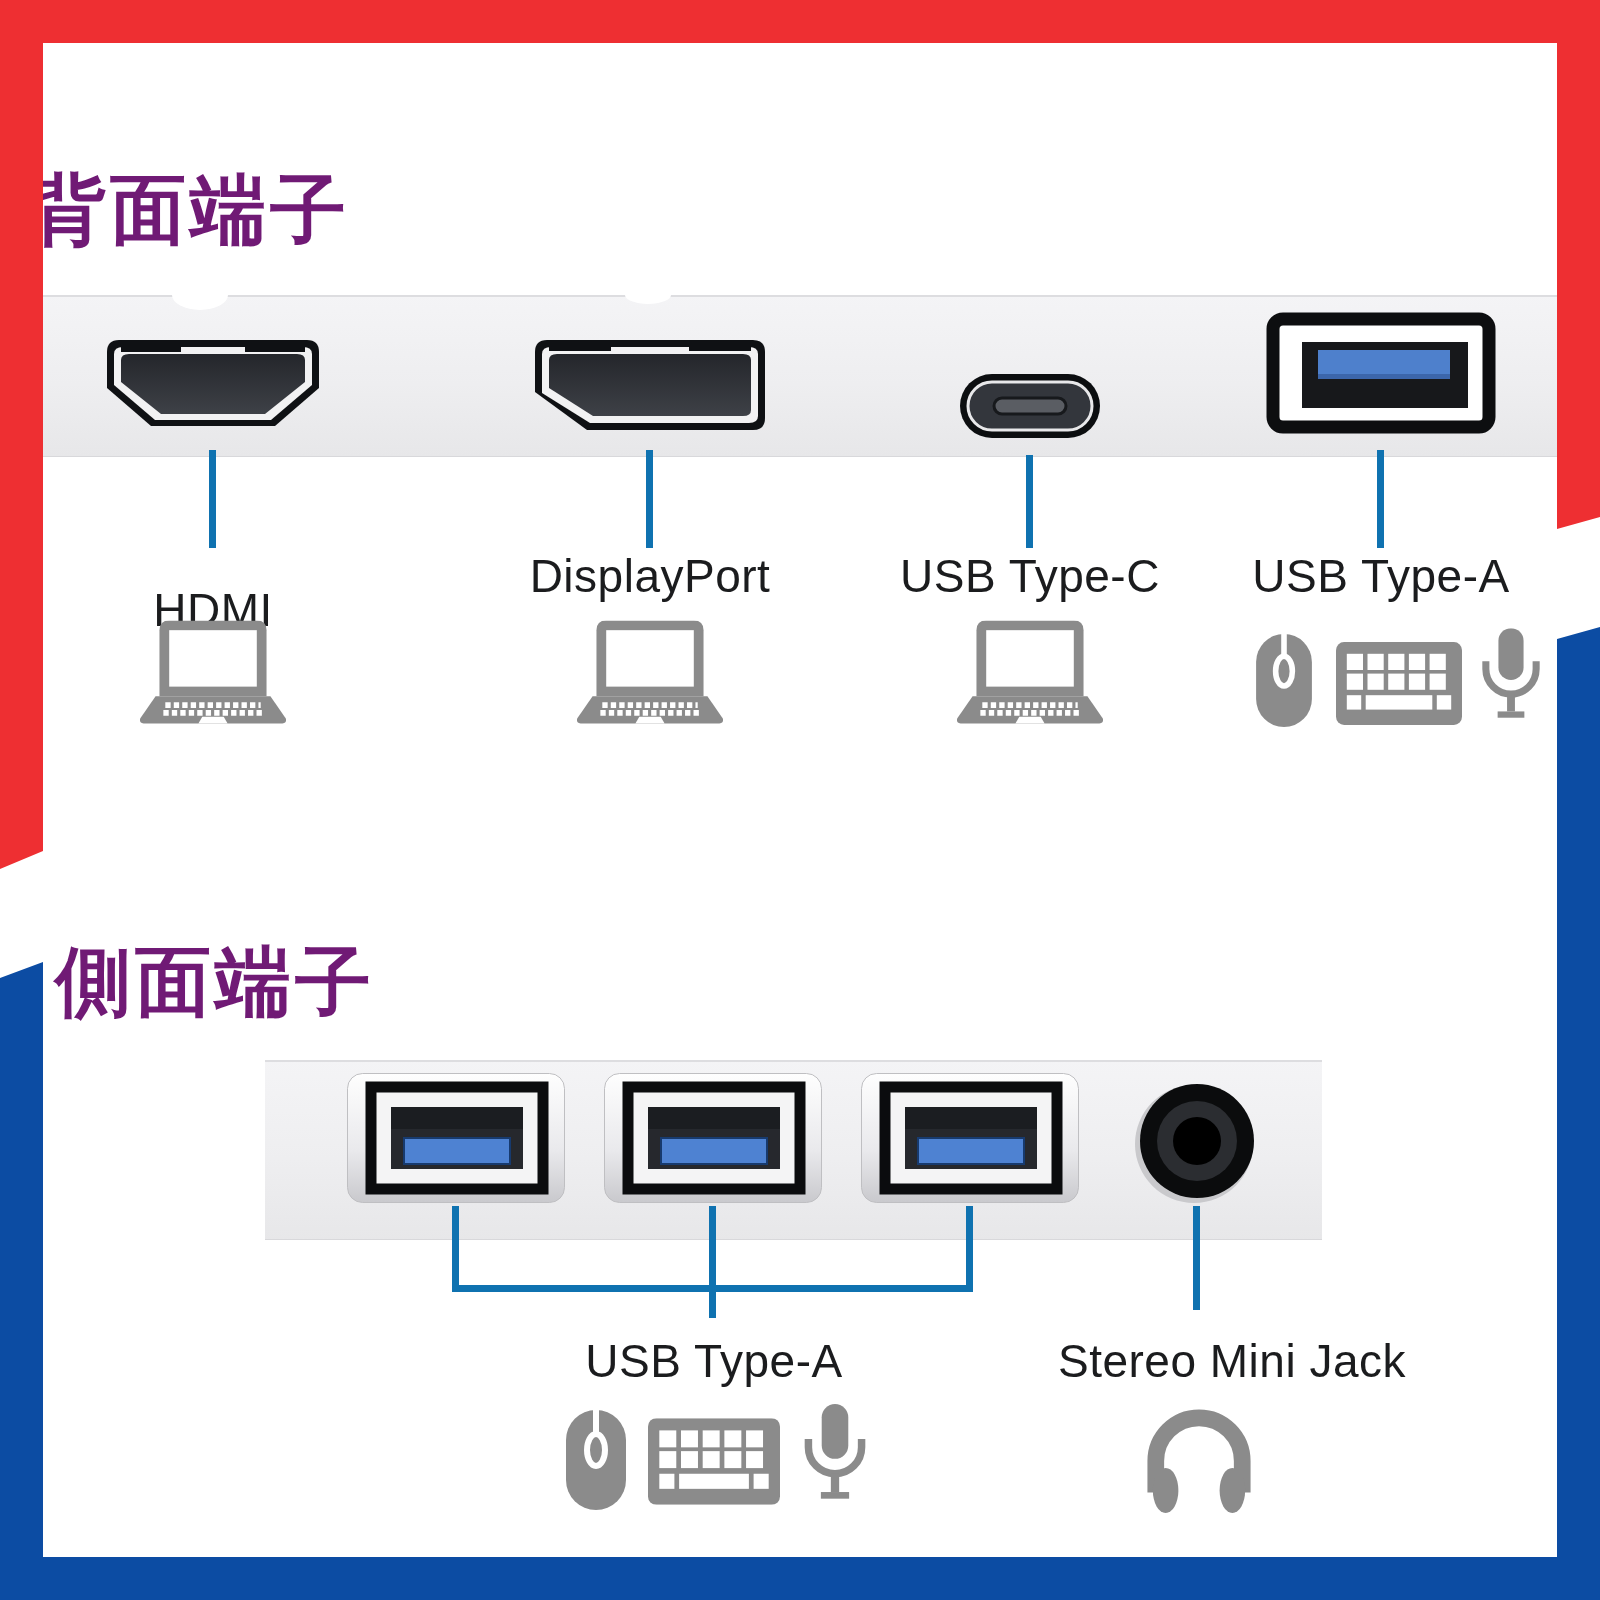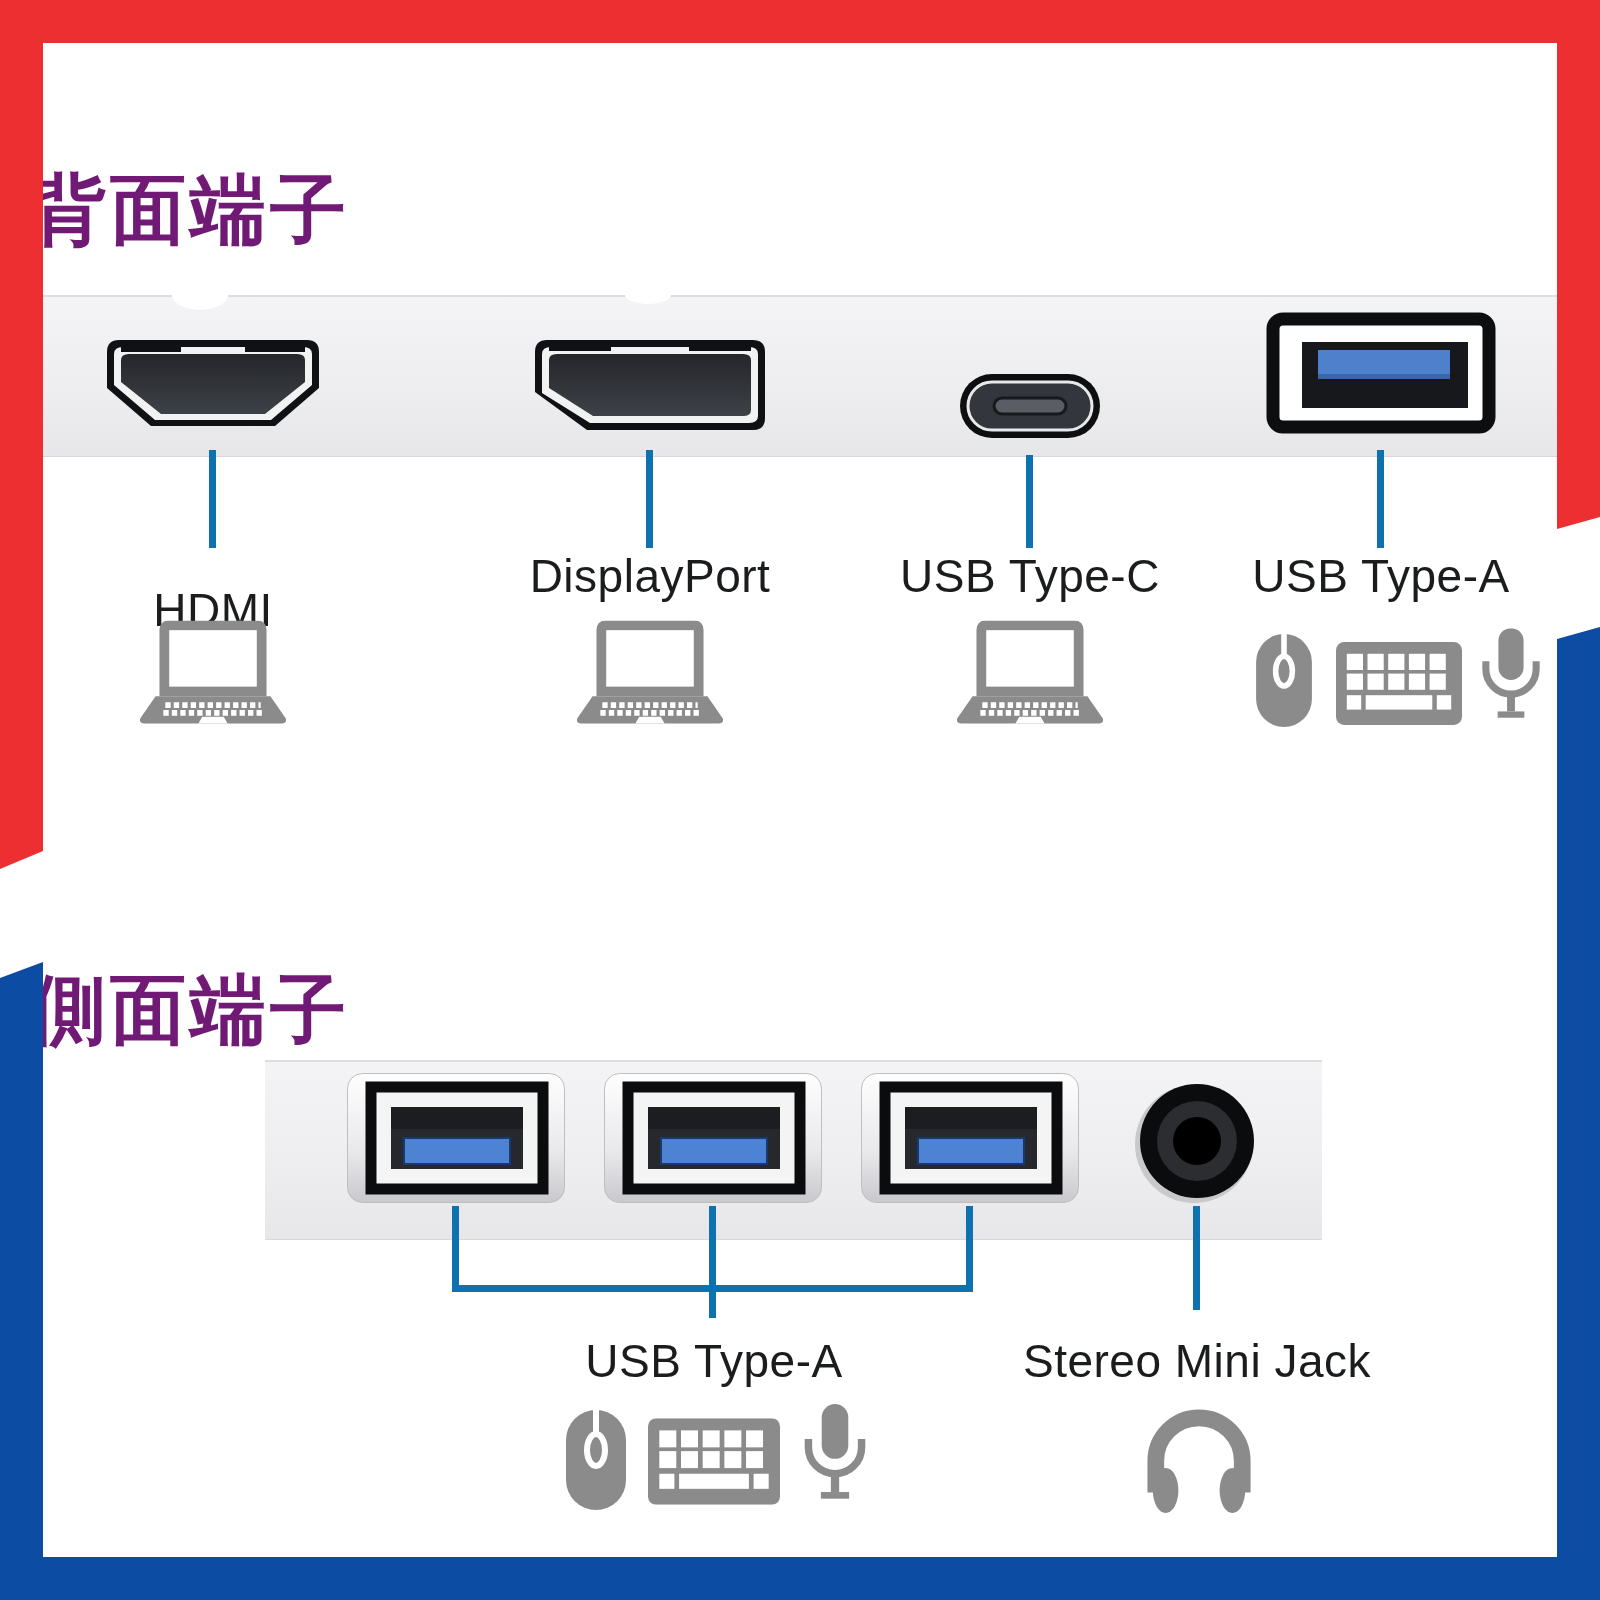--- a/index.html
+++ b/index.html
@@ -152,21 +152,21 @@
   <svg class="dev-icon" style="left:1256px;top:634px;" width="56" height="93" viewBox="0 0 60 100">
       <use href="#sym-mouse"></use>
     </svg>
   <svg class="dev-icon" style="left:1336px;top:642px;" width="126" height="83" viewBox="0 0 140 92">
       <use href="#sym-keyboard"></use>
     </svg>
   <svg class="dev-icon" style="left:1478px;top:628px;" width="66" height="93" viewBox="0 0 84 118">
       <use href="#sym-mic"></use>
     </svg>
 
-  <div class="section-title" style="top:960px;">側面端子</div>
+  <div class="section-title" style="top:932px;margin-left:25px;">側面端子</div>
 
   <div class="panel" style="left:265px;top:1060px;width:1057px;height:180px;"></div>
 
   <svg class="port" style="left:346px;top:1072px;" width="220" height="132" viewBox="0 0 220 132">
       <use href="#sym-side-usb"></use>
     </svg>
   <svg class="port" style="left:603px;top:1072px;" width="220" height="132" viewBox="0 0 220 132">
       <use href="#sym-side-usb"></use>
     </svg>
   <svg class="port" style="left:860px;top:1072px;" width="220" height="132" viewBox="0 0 220 132">
@@ -180,21 +180,21 @@
     <circle cx="63" cy="61" r="24" fill="#000000"></circle>
   </svg>
 
   <div class="vline" style="left:452px;top:1206px;height:86px;"></div>
   <div class="vline" style="left:709px;top:1206px;height:112px;"></div>
   <div class="vline" style="left:966px;top:1206px;height:86px;"></div>
   <div class="hbar" style="left:452px;top:1285px;width:521px;"></div>
   <div class="vline" style="left:1193px;top:1206px;height:104px;"></div>
 
   <div class="port-label" style="left:714px;top:1334px;">USB Type-A</div>
-  <div class="port-label" style="left:1197px;top:1334px;">Stereo Mini Jack</div>
+  <div class="port-label" style="left:1232px;top:1334px;">Stereo Mini Jack</div>
 
   <svg class="dev-icon" style="left:566px;top:1410px;" width="60" height="100" viewBox="0 0 60 100">
       <use href="#sym-mouse"></use>
     </svg>
   <svg class="dev-icon" style="left:648px;top:1418px;" width="132" height="87" viewBox="0 0 140 92">
       <use href="#sym-keyboard"></use>
     </svg>
   <svg class="dev-icon" style="left:800px;top:1404px;" width="70" height="98" viewBox="0 0 84 118">
       <use href="#sym-mic"></use>
     </svg>

